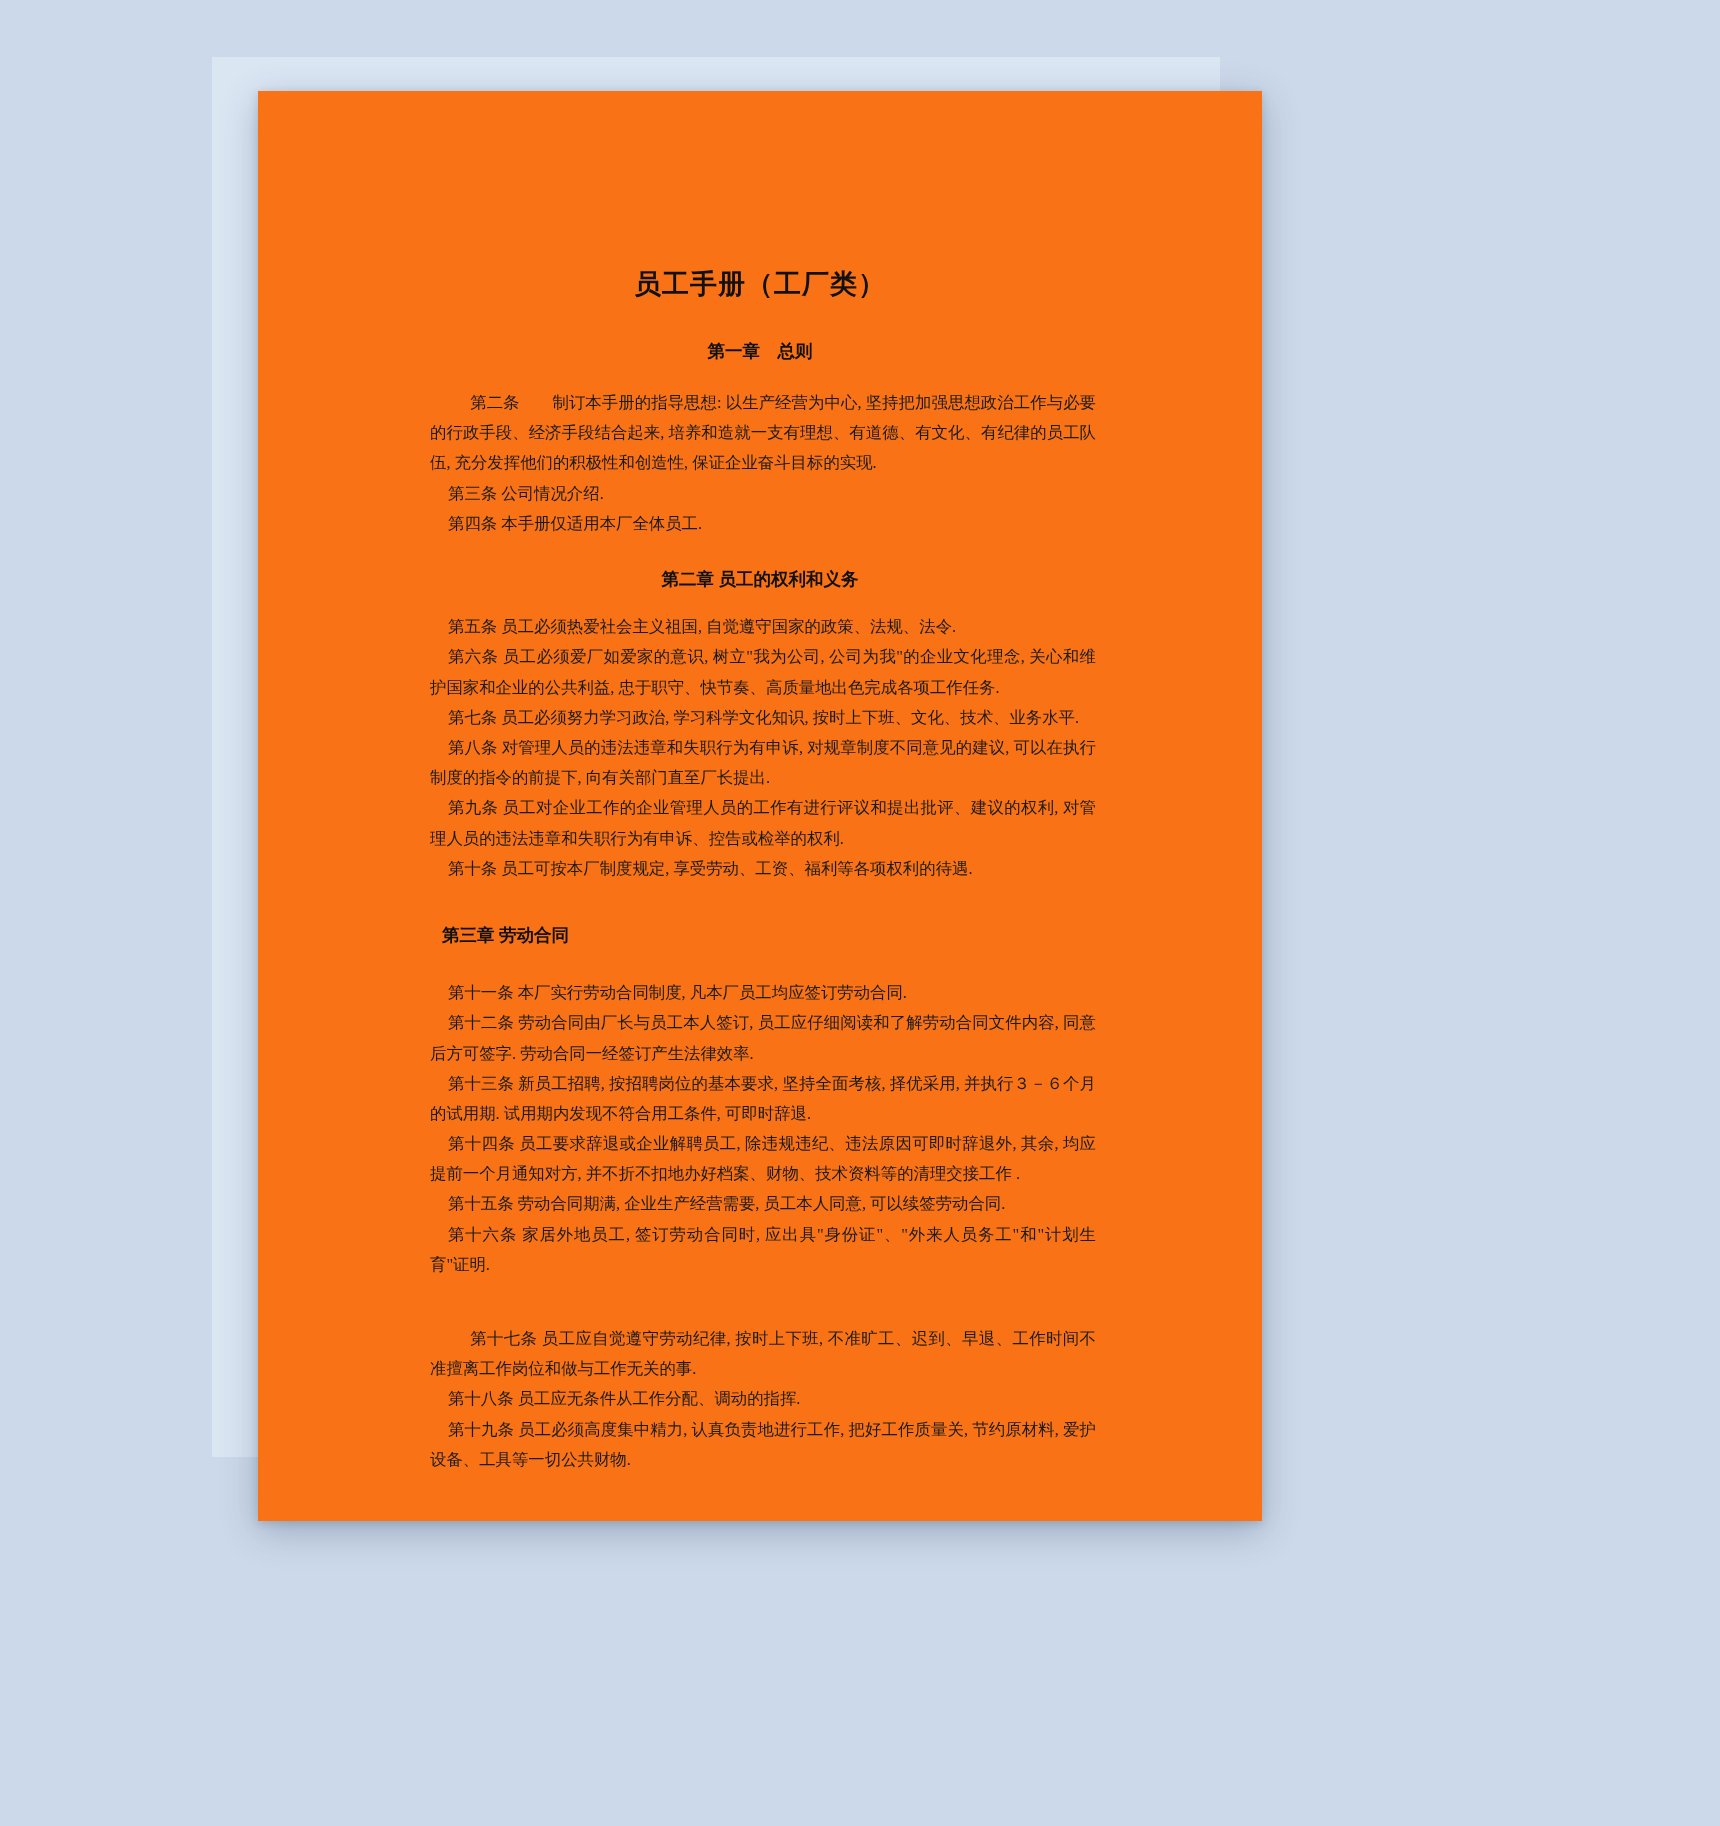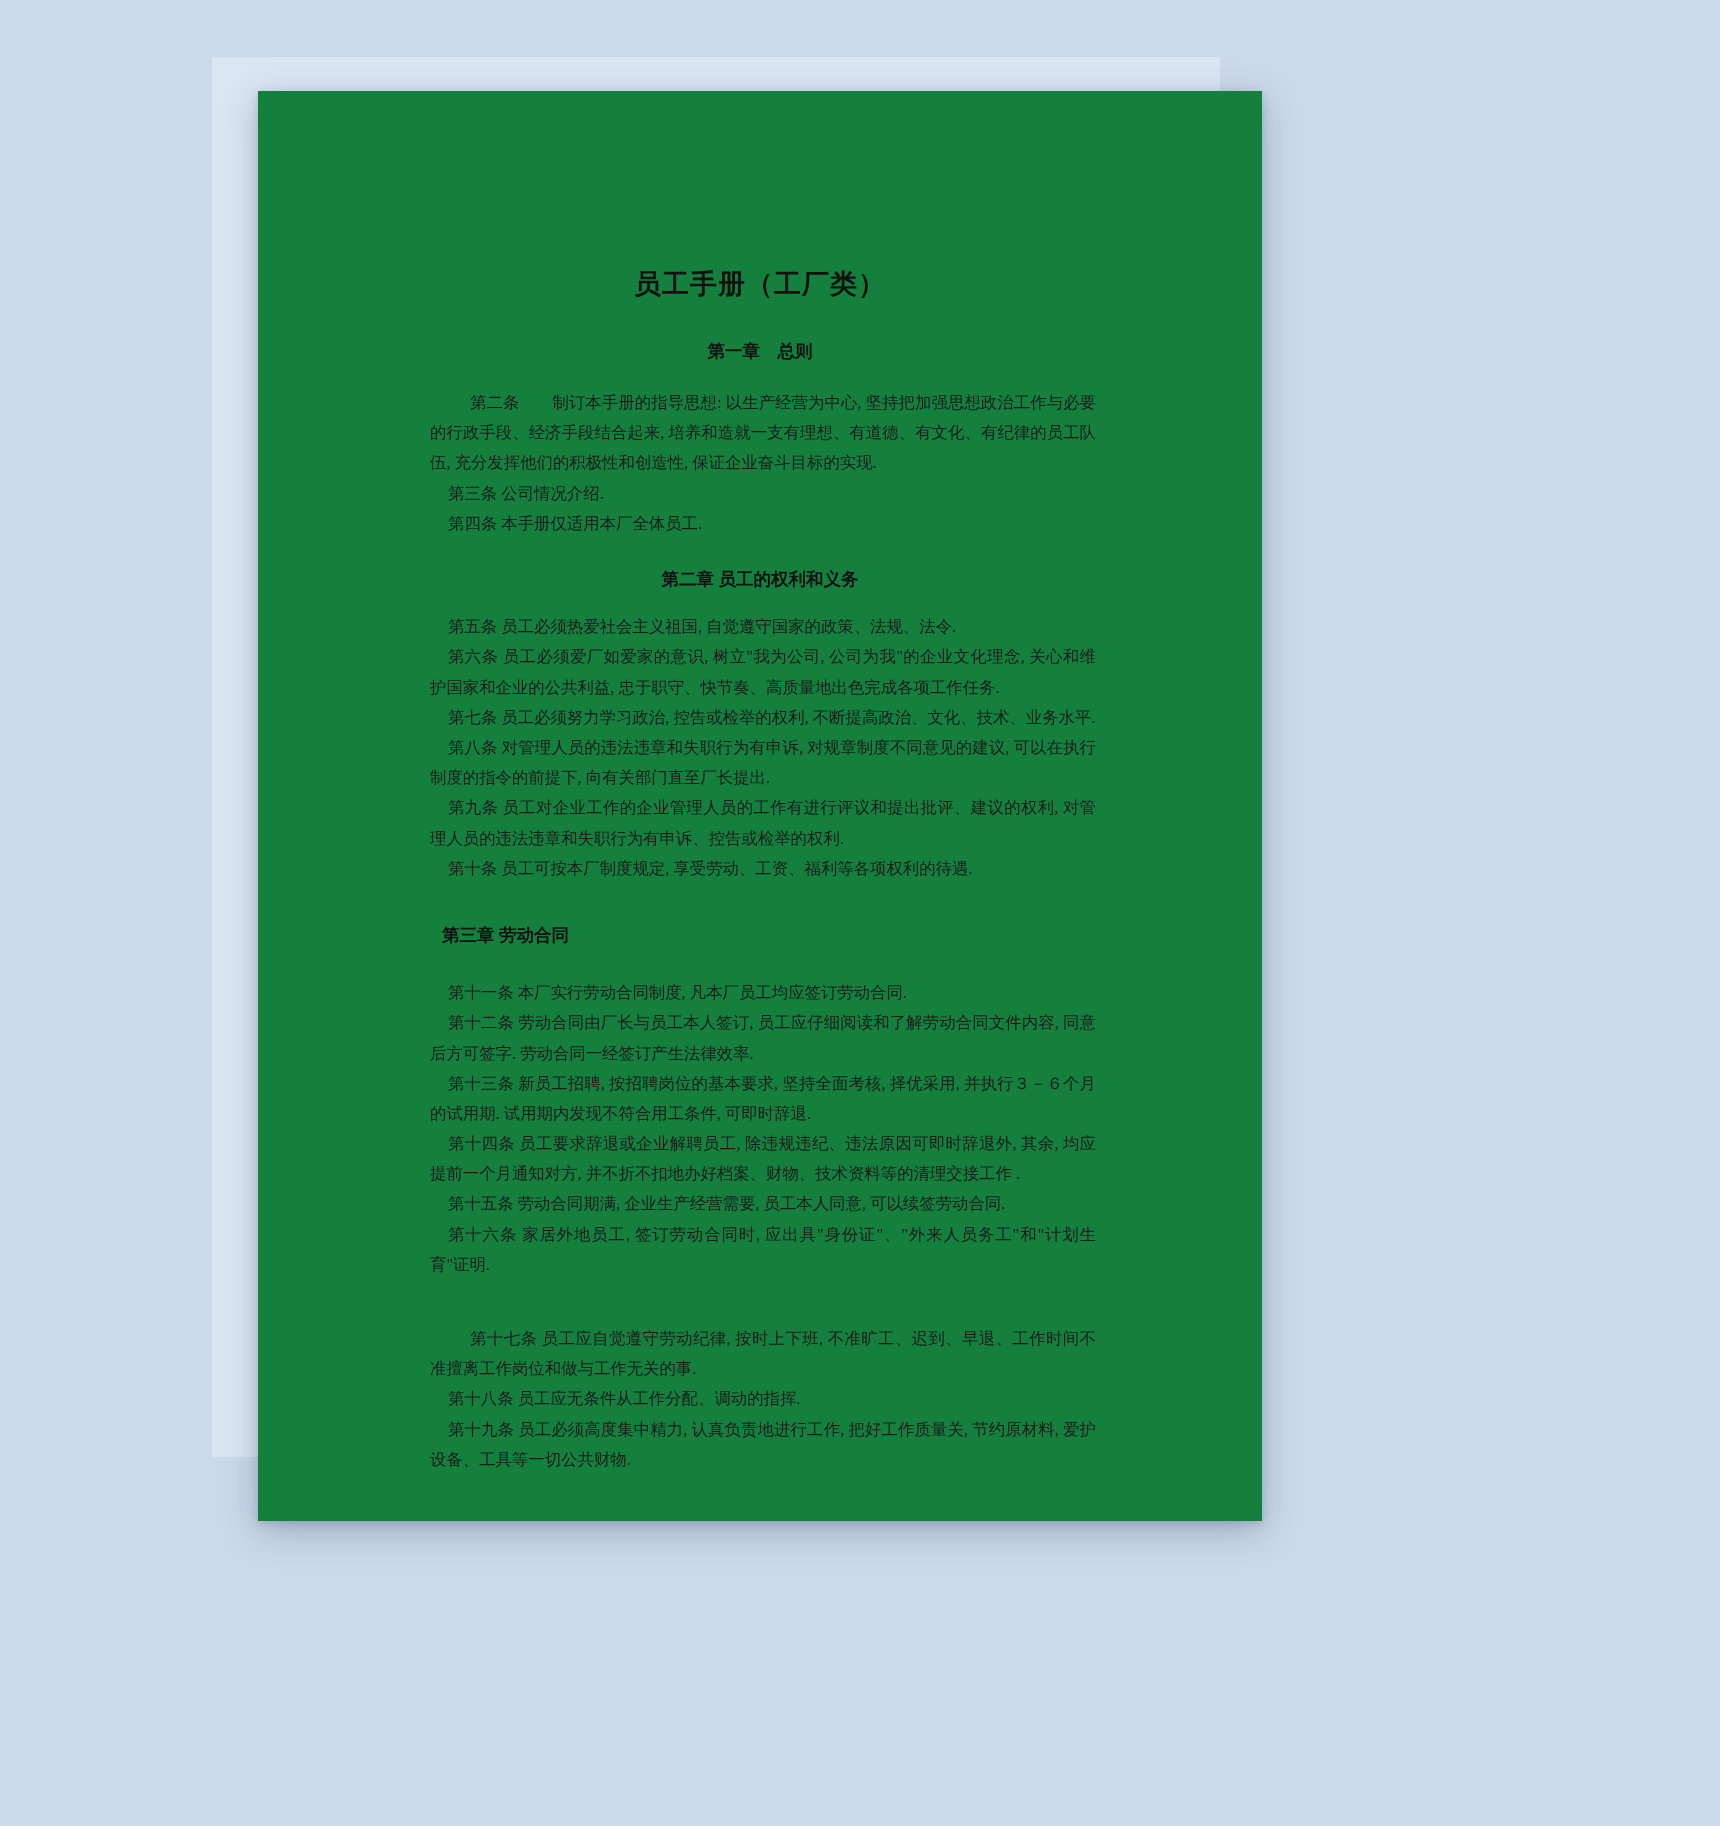--- a/index.html
+++ b/index.html
@@ -29,21 +29,21 @@
     height: 1400px;
     background: #dbe6f3;
   }
 
   .page {
     position: absolute;
     left: 258px;
     top: 91px;
     width: 1004px;
     height: 1430px;
-    background: #15803d;
+    background: #f97316;
     box-shadow: 0 10px 34px rgba(40, 62, 92, 0.30),
                 0 2px 8px rgba(40, 62, 92, 0.18);
     overflow: hidden;
   }
 
   .page-inner {
     position: absolute;
     left: 0;
     top: 0;
     width: 1004px;
@@ -130,21 +130,21 @@
         <p class="para tight-indent">第三条  公司情况介绍.</p>
         <p class="para tight-indent">第四条  本手册仅适用本厂全体员工.</p>
       </div>
 
       <div class="sp-before-ch2"></div>
       <h2 class="chapter-center">第二章  员工的权利和义务</h2>
       <div class="sp-after-ch2"></div>
       <div class="body-block">
         <p class="para tight-indent">第五条  员工必须热爱社会主义祖国, 自觉遵守国家的政策、法规、法令.</p>
         <p class="para tight-indent">第六条  员工必须爱厂如爱家的意识, 树立"我为公司, 公司为我"的企业文化理念, 关心和维护国家和企业的公共利益, 忠于职守、快节奏、高质量地出色完成各项工作任务.</p>
-        <p class="para tight-indent">第七条  员工必须努力学习政治, 控告或检举的权利, 不断提高政治、文化、技术、业务水平.</p>
+        <p class="para tight-indent">第七条  员工必须努力学习政治, 学习科学文化知识, 按时上下班、文化、技术、业务水平.</p>
         <p class="para tight-indent">第八条 对管理人员的违法违章和失职行为有申诉, 对规章制度不同意见的建议, 可以在执行制度的指令的前提下, 向有关部门直至厂长提出.</p>
         <p class="para tight-indent">第九条  员工对企业工作的企业管理人员的工作有进行评议和提出批评、建议的权利, 对管理人员的违法违章和失职行为有申诉、控告或检举的权利.</p>
         <p class="para tight-indent">第十条  员工可按本厂制度规定, 享受劳动、工资、福利等各项权利的待遇.</p>
       </div>
 
       <div class="sp-before-ch3"></div>
       <h2 class="chapter-left">第三章  劳动合同</h2>
       <div class="sp-after-ch3"></div>
       <div class="body-block">
         <p class="para tight-indent">第十一条  本厂实行劳动合同制度, 凡本厂员工均应签订劳动合同.</p>

